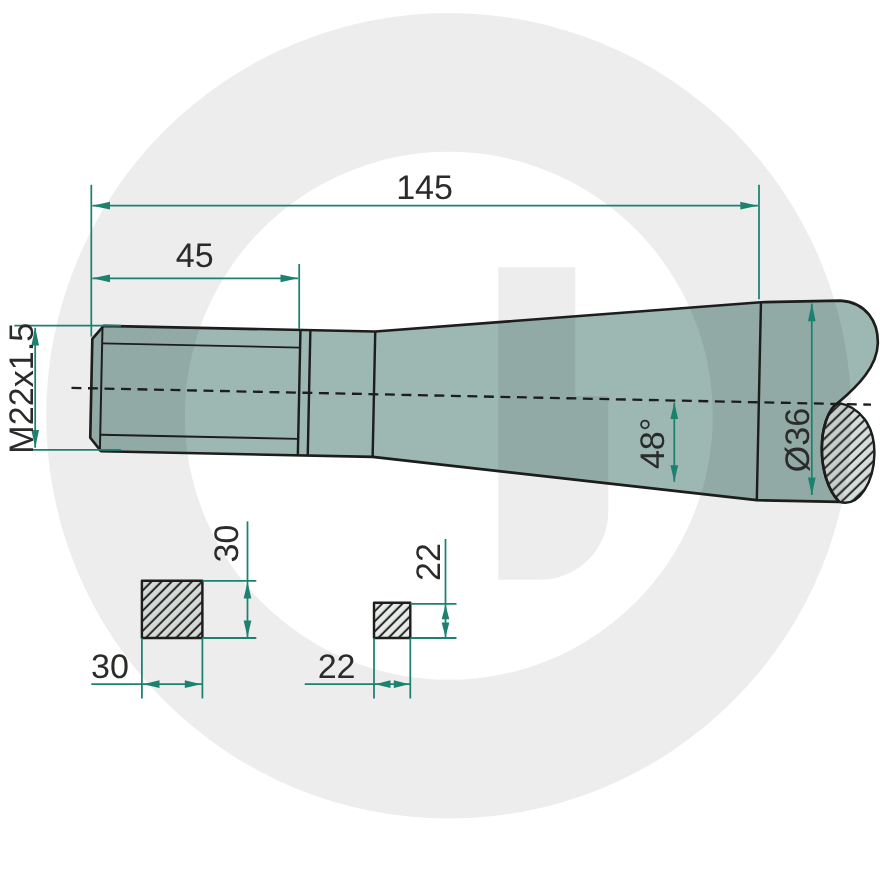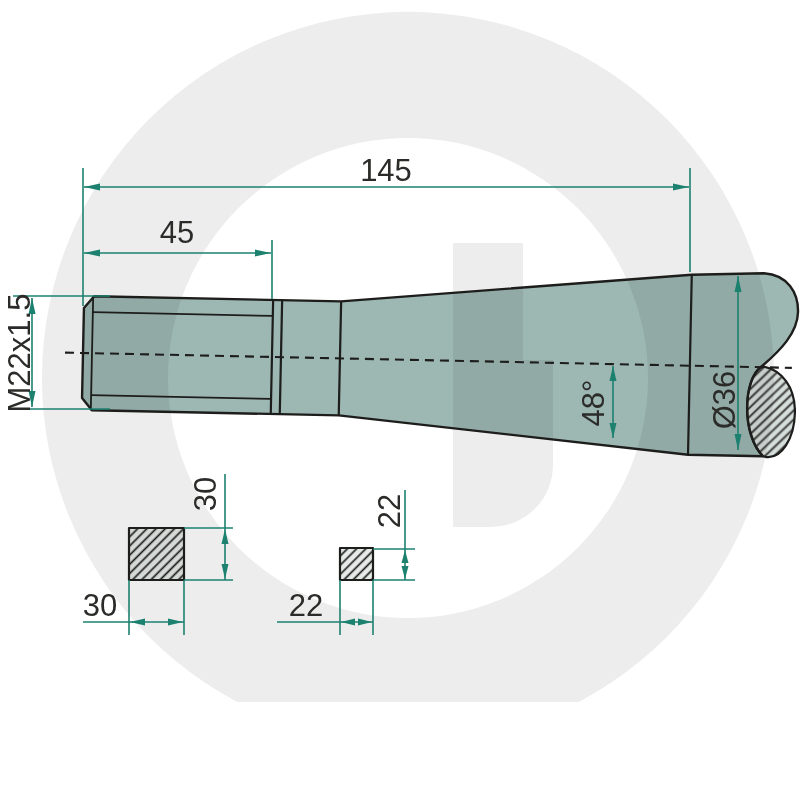--- a/index.html
+++ b/index.html
@@ -1,16 +1,16 @@
 <!DOCTYPE html>
 <html style="--bg: #ffffff; --ink: #2b2b29; --outline: #1d1d1b; --dim: #1d8170; --body-fill: #9db7b3; --section-fill: #d7dfdc; --square-fill: #e6ebe9; --watermark: #ededed;"><head>
 <meta charset="utf-8">
 <style>
   html,body{margin:0;padding:0;background:#ffffff;}
-  .stage{position:relative;width:800px;height:702px;background:var(--bg,#ffffff);overflow:hidden;}
+  .stage{position:relative;width:800px;height:800px;background:var(--bg,#ffffff);overflow:hidden;}
   svg{display:block;}
   text{font-family:"Liberation Sans","DejaVu Sans",sans-serif;fill:var(--ink,#2b2b29);font-size:31px;}
   .dimline{stroke:var(--dim,#1d8170);stroke-width:1.6;fill:none;}
   .arrow{fill:var(--dim,#1d8170);stroke:none;}
   .outline{stroke:var(--outline,#1d1d1b);fill:none;stroke-linejoin:round;}
 </style>
 </head>
 <body>
 
 <div class="stage">

